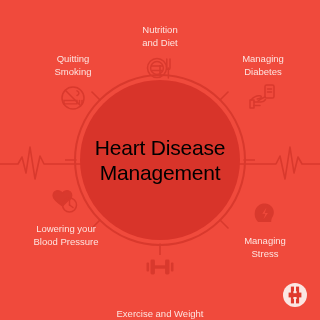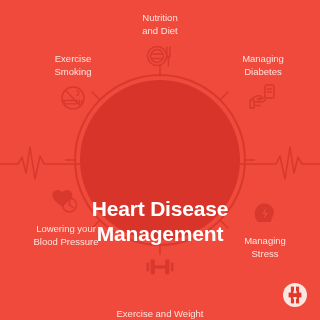--- a/index.html
+++ b/index.html
@@ -41,24 +41,24 @@
     position: absolute; inset: 6px;
     border-radius: 50%;
     background: #d8342a;
   }
   .hub-ticks { position: absolute; inset: -9px; }
   .hub-title {
     position: absolute; inset: 0;
     display: flex;
     flex-direction: column;
     align-items: center;
-    justify-content: flex-end;
-    color: #ffffff;
+    justify-content: center;
+    color: #000000;
     font-size: 21px;
-    font-weight: bold;
+    font-weight: normal;
     line-height: 1.2;
     letter-spacing: -0.2px;
     text-align: center;
   }
 
   
   .node {
     position: absolute;
     width: 120px;
     display: flex;
@@ -75,21 +75,21 @@
     color: #fde3df;
     font-size: 9.5px;
     line-height: 1.33;
     text-align: center;
     white-space: pre-line;
   }
   .node.above .cap { order: -1; margin-bottom: 4px; }
   .node.below .cap { margin-top: 4px; }
 
   
-  #n-nutrition { left: 100px; top: 12px; }
+  #n-nutrition { left: 100px; top: 24px; }
   #n-diabetes  { left: 203px; top: 53px; }
   #n-smoking   { left: 13px;  top: 53px; }
   #n-bp        { left: 6px;   top: 185px; }
   #n-stress    { left: 205px; top: 197px; }
   #n-exercise  { left: 100px; top: 250px; gap: 20px; }
 
   #n-diabetes .cap, #n-smoking .cap { width: 100px; }
   #n-bp .cap { width: 112px; }
 
   
@@ -175,21 +175,21 @@
         <g stroke="#d9392d" fill="none" stroke-width="1.5" stroke-linecap="round">
           <circle cx="17" cy="16" r="11"></circle>
           <line x1="9.3" y1="8.3" x2="24.7" y2="23.7"></line>
           <path d="M8 18.5 h13 v3.4 H8 z" stroke-width="1.4"></path>
           <line x1="23.5" y1="18.5" x2="23.5" y2="21.9"></line>
           <line x1="26" y1="18.5" x2="26" y2="21.9"></line>
           <path d="M21 13.5 c2.5 -1 2.5 -3.6 0 -4.6"></path>
         </g>
       </svg>
     </span>
-    <span class="cap">Exercise
+    <span class="cap">Quitting
 Smoking</span>
   </div>
 
   <div class="node below" id="n-bp">
     <span class="glyph">
       <svg viewBox="0 0 34 34" width="34" height="34">
         <path d="M14 21.5 C8 17 4 14.2 4 10.4 4 7.5 6.2 5.5 8.8 5.5 c2 0 3.6 1 4.6 2.4 C14.4 6.5 16 5.5 18 5.5 c2.6 0 4.8 2 4.8 4.9 0 1.6 -.8 3 -2 4.4" fill="#d9392d" stroke="#d9392d" stroke-width="1.2" stroke-linejoin="round"></path>
         <g stroke="#d9392d" fill="none" stroke-width="1.5">
           <circle cx="20.5" cy="20" r="7"></circle>
           <line x1="20.5" y1="20" x2="20.5" y2="15.5" stroke-linecap="round"></line>

